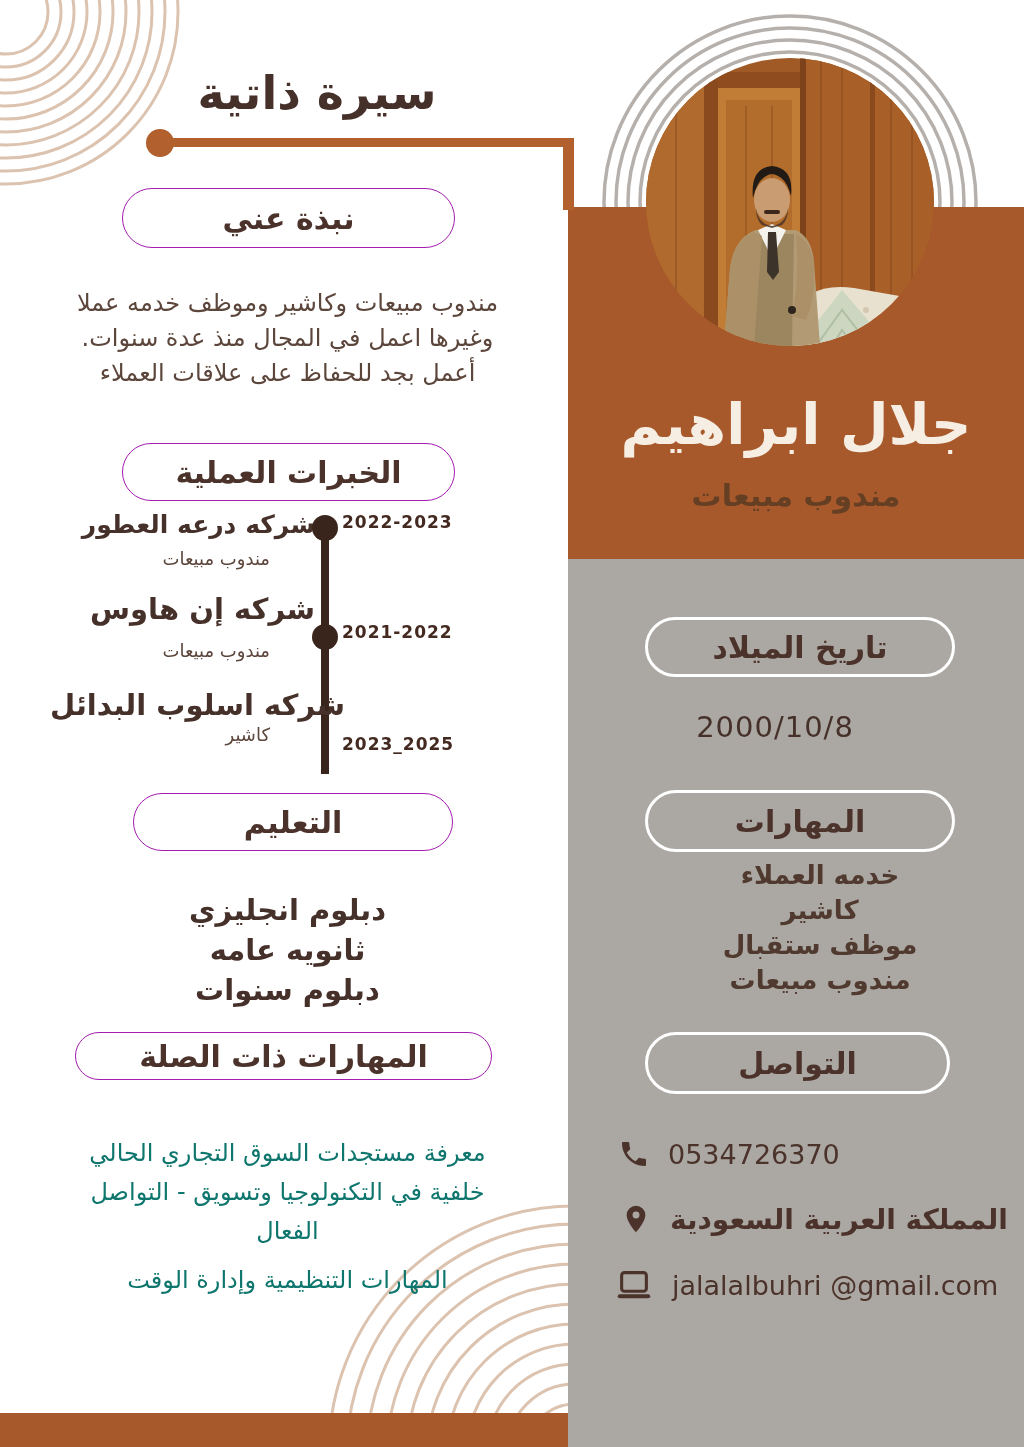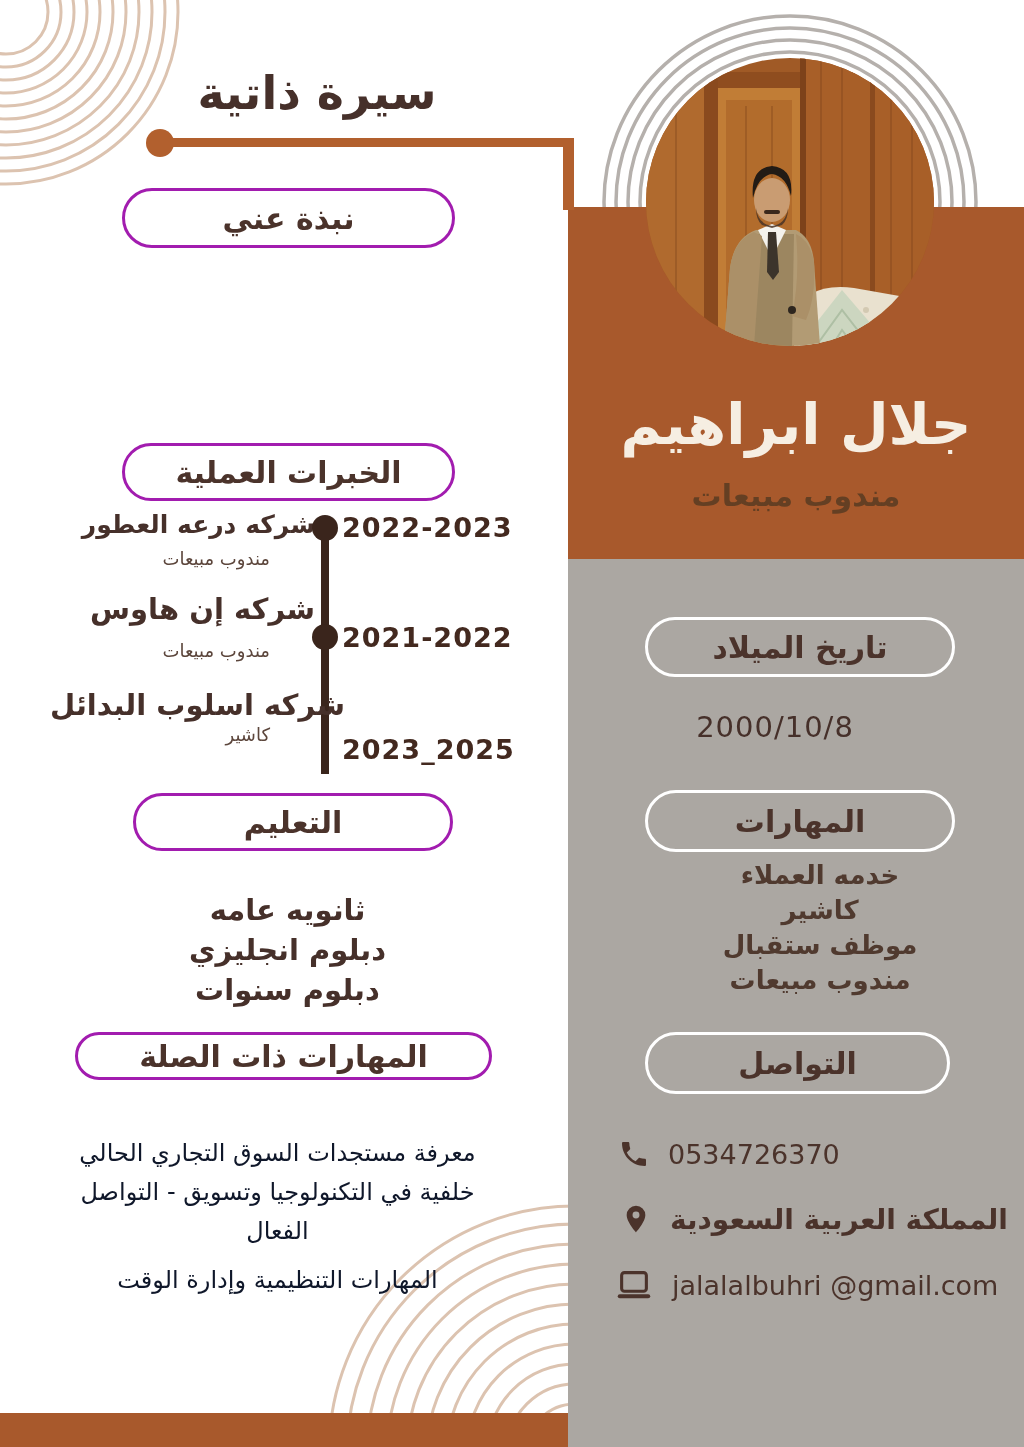--- a/index.html
+++ b/index.html
@@ -19,38 +19,38 @@
 
   
   .title-line{position:absolute;left:160px;top:138px;width:404px;height:9px;background:#b2602e;z-index:3;}
   .title-connector{position:absolute;left:563px;top:138px;width:11px;height:72px;background:#b2602e;z-index:3;}
   .title-dot{position:absolute;left:146px;top:129px;width:28px;height:28px;border-radius:50%;background:#b2602e;z-index:3;}
 
   .cv-title{position:absolute;left:117px;top:66px;width:400px;font-size:46px;font-weight:bold;color:#46302a;z-index:3;}
 
   .pill{position:absolute;display:flex;align-items:center;justify-content:center;
         border-radius:999px;font-weight:bold;color:#4b332b;z-index:3;box-sizing:border-box;}
-  .pill-left{background:#ffffff;border:3px solid #a21caf;font-size:30px;}
+  .pill-left{background:#ffffff;border:1px solid #a21caf;font-size:30px;}
   .pill-right{background:transparent;border:3px solid #ffffff;font-size:30px;}
 
   .about-text{position:absolute;left:10px;top:286px;width:555px;font-size:24px;line-height:35px;
               color:#5c463c;z-index:3;}
 
   
   .timeline-line{position:absolute;left:321px;top:526px;width:8px;height:248px;background:#3a251c;z-index:3;}
   .timeline-dot{position:absolute;width:26px;height:26px;border-radius:50%;background:#3a251c;z-index:4;}
   .exp-company{position:absolute;font-weight:bold;color:#46302a;z-index:3;}
   .exp-role{position:absolute;font-size:18px;color:#5c463c;z-index:3;}
-  .exp-date{position:absolute;font-size:27px;font-weight:bold;color:#43291f;letter-spacing:1px;z-index:3;}
+  .exp-date{position:absolute;font-size:17px;font-weight:bold;color:#43291f;letter-spacing:1px;z-index:3;}
 
   .edu-list{position:absolute;left:100px;top:890px;width:375px;font-size:29px;font-weight:bold;
             line-height:40px;color:#46302a;z-index:3;}
 
-  .related-text{position:absolute;left:5px;top:1134px;width:545px;font-size:24px;line-height:39px;
-                color:#0f172a;z-index:3;}
+  .related-text{position:absolute;left:15px;top:1134px;width:545px;font-size:24px;line-height:39px;
+                color:#0f766e;z-index:3;}
   .related-text .gap{margin-top:10px;}
 
   
   .photo-circle{position:absolute;left:646px;top:58px;width:288px;height:288px;border-radius:50%;
                 overflow:hidden;z-index:2;}
   .profile-name{position:absolute;left:568px;top:392px;width:456px;font-size:56px;font-weight:bold;
                 color:#f6eee2;z-index:3;}
   .profile-role{position:absolute;left:568px;top:478px;width:456px;font-size:30px;font-weight:bold;
                 color:#643f23;z-index:3;}
   .dob-value{position:absolute;left:610px;top:710px;width:330px;font-size:29px;color:#46302a;z-index:3;
@@ -107,20 +107,25 @@
   <div class="brown-panel"></div>
   <div class="gray-panel"></div>
   <div class="bottom-bar"></div>
 
   <div class="cv-title rtl center">سيرة ذاتية</div>
   <div class="title-dot"></div>
   <div class="title-line"></div>
   <div class="title-connector"></div>
 
   <div class="pill pill-left rtl" style="left:122px;top:188px;width:333px;height:60px;">نبذة عني</div>
+  <div class="about-text rtl center">
+    <div>مندوب مبيعات وكاشير وموظف خدمه عملا</div>
+    <div>وغيرها  اعمل في المجال منذ عدة سنوات.</div>
+    <div>أعمل بجد للحفاظ على علاقات العملاء</div>
+  </div>
 
   <div class="pill pill-left rtl" style="left:122px;top:443px;width:333px;height:58px;">الخبرات العملية</div>
 
   <div class="timeline-line"></div>
   <div class="timeline-dot" style="left:312px;top:515px;"></div>
   <div class="timeline-dot" style="left:312px;top:624px;"></div>
 
   <div class="exp-company rtl right" style="left:20px;top:510px;width:295px;font-size:25px;">شركه درعه  العطور</div>
   <div class="exp-role rtl right" style="left:40px;top:548px;width:230px;">مندوب مبيعات</div>
   <div class="exp-date" style="left:342px;top:512px;" dir="ltr">2022-2023</div>
@@ -128,22 +133,22 @@
   <div class="exp-company rtl right" style="left:20px;top:592px;width:295px;font-size:29px;text-align:right;">شركه إن هاوس</div>
   <div class="exp-role rtl right" style="left:40px;top:640px;width:230px;">مندوب مبيعات</div>
   <div class="exp-date" style="left:342px;top:622px;" dir="ltr">2021-2022</div>
 
   <div class="exp-company rtl right" style="left:0px;top:688px;width:313px;font-size:29px;margin-left:32px;">شركه اسلوب البدائل</div>
   <div class="exp-role rtl right" style="left:40px;top:724px;width:230px;">كاشير</div>
   <div class="exp-date" style="left:342px;top:734px;" dir="ltr">2023_2025</div>
 
   <div class="pill pill-left rtl" style="left:133px;top:793px;width:320px;height:58px;">التعليم</div>
   <div class="edu-list rtl center">
+    <div>دبلوم انجليزي</div>
     <div>ثانويه عامه</div>
-    <div>دبلوم انجليزي</div>
     <div>دبلوم سنوات</div>
   </div>
 
   <div class="pill pill-left rtl" style="left:75px;top:1032px;width:417px;height:48px;">المهارات ذات الصلة</div>
   <div class="related-text rtl center">
     <div>معرفة مستجدات السوق التجاري الحالي</div>
     <div>خلفية في التكنولوجيا وتسويق  - التواصل</div>
     <div>الفعال</div>
     <div class="gap">المهارات التنظيمية وإدارة الوقت</div>
   </div>

